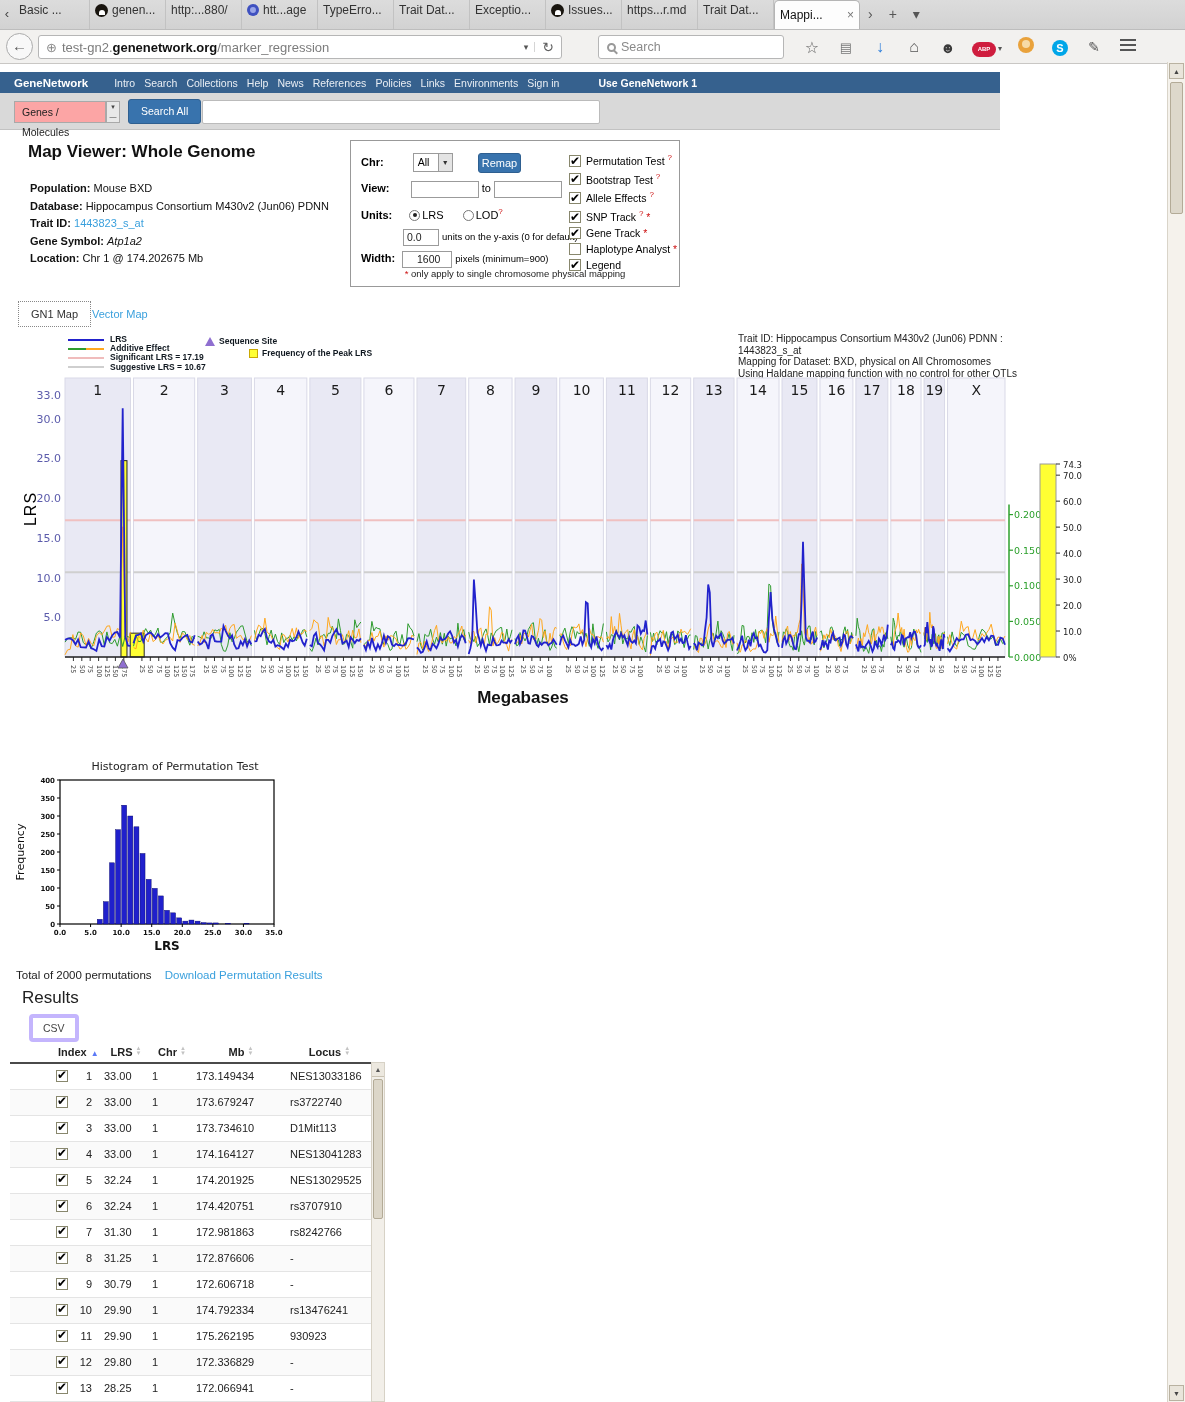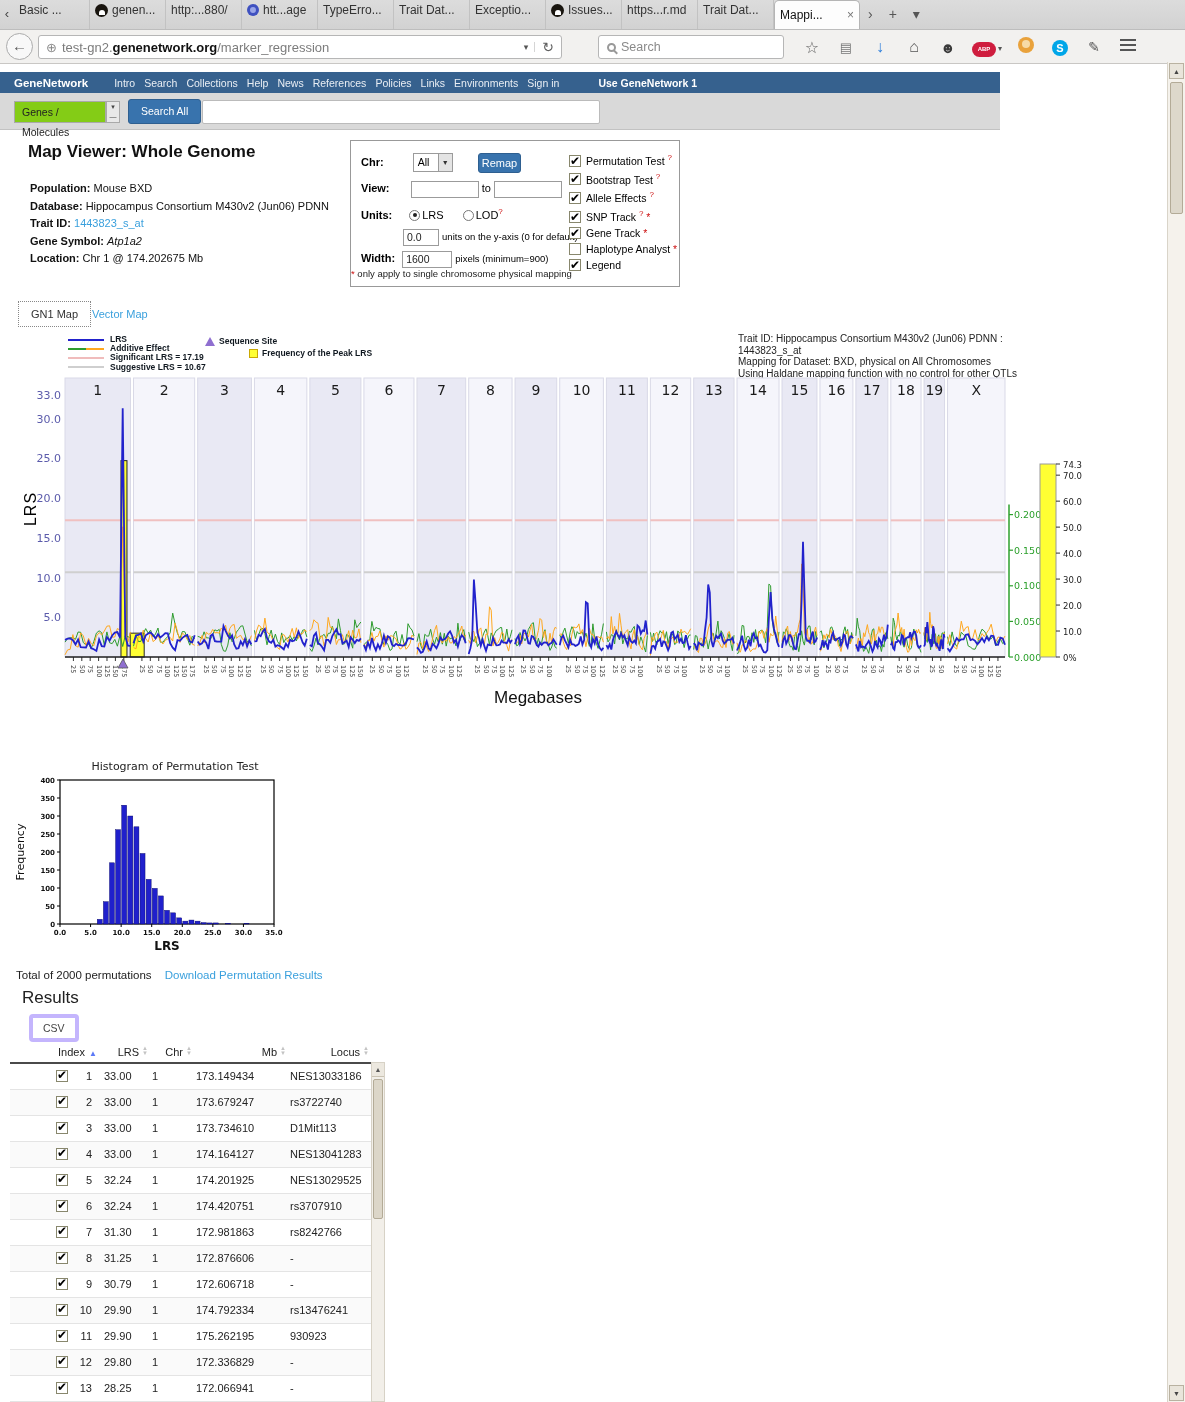--- a/index.html
+++ b/index.html
@@ -39,21 +39,21 @@
   .skype-dot { width:16px; height:16px; margin:0 auto; border-radius:50%; background:#00a6e8; color:#fff; font-size:11px; font-weight:bold; line-height:16px; text-align:center; }
   .menu-bars { width:16px; margin:0 auto; }
   .menu-bars div { height:2px; background:#555; margin:3px 0; }
 
   
   .gn-navbar { position:absolute; left:0; top:72px; width:1000px; height:21px; background:#36618e; color:#e9eef4; font-size:10.5px; display:flex; align-items:center; }
   .gn-brand { color:#fff; font-weight:bold; font-size:11.5px; margin:0 26px 0 14px; }
   .gn-link { margin-right:9px; }
   .gn-right { color:#fff; font-weight:bold; margin-left:30px; }
   .gn-searchrow { position:absolute; left:0; top:93px; width:1000px; height:37px; background:#d9d9d9; border-bottom:1px solid #c2c2c2; }
-  .cat-select { position:absolute; left:14px; top:8px; width:92px; height:22px; background:#84cc16; border:1px solid #a9a9a9; font-size:10.5px; color:#222; line-height:20px; padding-left:7px; }
+  .cat-select { position:absolute; left:14px; top:8px; width:92px; height:22px; background:#fca5a5; border:1px solid #a9a9a9; font-size:10.5px; color:#222; line-height:20px; padding-left:7px; }
   .cat-caret { position:absolute; left:106px; top:8px; width:14px; height:22px; background:#e8e8e8; border:1px solid #a9a9a9; font-size:7px; text-align:center; line-height:10px; color:#444; }
   .searchall-btn { position:absolute; left:128px; top:6px; height:25px; background:#3873ad; color:#fff; border:1px solid #2e5f90; border-radius:3px; font-size:10.5px; padding:0 12px; line-height:23px; }
   .big-input { position:absolute; left:202px; top:7px; width:398px; height:24px; background:#fff; border:1px solid #bbb; border-radius:2px; }
 
   .page-title { position:absolute; left:28px; top:142px; font-size:17px; font-weight:bold; color:#111; }
   .info-block { position:absolute; left:30px; top:180px; font-size:11px; color:#111; line-height:17.5px; }
   .info-label { font-weight:bold; }
   .info-link { color:#3aa0dd; } .info-italic { font-style:italic; }
 
   .controls { position:absolute; left:350px; top:140px; width:330px; height:147px; border:1px solid #999; background:#fff; font-size:11px; }
@@ -64,56 +64,56 @@
   .chr-select .val { flex:1; padding:2px 0 0 4px; font-size:10.5px; }
   .chr-select .car { width:14px; background:#e4e4e4; border-left:1px solid #9b9b9b; font-size:7px; text-align:center; line-height:17px; color:#333; }
   .remap-btn { display:inline-block; background:#3873ad; color:#fff; border:1px solid #2e5f90; border-radius:3px; font-size:11px; padding:3px 3px; margin-left:22px; vertical-align:middle; }
   .red { color:#cc1111; }
   .sup { font-size:8px; vertical-align:super; }
   .radio { display:inline-block; width:11px; height:11px; border:1px solid #777; border-radius:50%; background:#fff; position:relative; vertical-align:-2px; margin-right:2px; }
   .radio.sel::after { content:""; position:absolute; left:2.5px; top:2.5px; width:4px; height:4px; border-radius:50%; background:#222; }
   .cbx { display:inline-block; width:12px; height:12px; border:1px solid #88876d; background:#fff; position:relative; margin-right:5px; vertical-align:-2px; }
   .cbx.checked::after { content:"✔"; position:absolute; top:-3px; left:0; font-size:12px; font-weight:bold; color:#000; }
   .cb-list { position:absolute; left:218px; top:9px; line-height:16.2px; font-size:10.5px; white-space:nowrap; }
-  .ctl-foot { position:absolute; left:0; top:127px; width:100%; text-align:left; font-size:9.5px; color:#222; }
+  .ctl-foot { position:absolute; left:0; top:127px; width:100%; text-align:center; font-size:9.5px; color:#222; }
 
   .maptab-gn1 { position:absolute; left:18px; top:301px; border:1px dotted #888; background:#fff; padding:6px 12px; font-size:11px; color:#333; }
   .maptab-vector { position:absolute; left:92px; top:308px; font-size:11px; color:#3aa0dd; }
 
   .legend-col { position:absolute; font-size:8.5px; font-weight:bold; color:#101820; line-height:9.2px; }
   .lg-row { display:flex; align-items:center; height:9.2px; }
   .lg-swatch { width:36px; margin-right:6px; display:flex; align-items:center; }
   .lg-line { height:2px; flex:1; }
   .lg-tri { width:0; height:0; border-left:5px solid transparent; border-right:5px solid transparent; border-bottom:9px solid #8f6fd0; margin-right:4px; }
   .lg-sq { width:9px; height:9px; background:#ffff33; border:1px solid #caa902; margin-right:4px; }
   .traitinfo { position:absolute; left:738px; top:333px; width:330px; font-size:10px; color:#222; line-height:11.6px; }
 
   .lrs-vert { position:absolute; left:14px; top:500px; font-size:16px; color:#000; transform:rotate(-90deg); transform-origin:center; letter-spacing:1px; }
-  .megabases { position:absolute; left:68px; top:688px; width:940px; text-align:center; font-size:17px; color:#111; }
+  .megabases { position:absolute; left:53px; top:688px; width:940px; text-align:center; font-size:17px; color:#111;font-weight:bold; }
   .additive-note { position:absolute; left:15px; top:727px; width:1010px; font-size:11px; color:#000; }
 
   svg text { font-family:"DejaVu Sans",sans-serif; }
   .chrlabel { font-size:14px; fill:#1a1a1a; }
   .ytick { font-size:11px; fill:#5b5bab; }
   .xtick { font-size:6.5px; fill:#333; }
   .gtick { font-size:9.5px; fill:#2ca02c; }
   .ftick { font-size:8.5px; fill:#222; }
   .h-title { font-size:11px; fill:#222; }
   .h-tick { font-size:7px; font-weight:bold; fill:#111; }
   .h-axis { font-size:11px; fill:#111; }
   .h-xlab { font-size:12px; font-weight:bold; fill:#111; }
 
   .perm-line { position:absolute; left:16px; top:969px; font-size:11.5px; color:#222; }
   .perm-link { color:#3aa0dd; margin-left:10px; }
   .results-h { position:absolute; left:22px; top:988px; font-size:17px; color:#222; font-weight:normal; }
   .csv-btn { position:absolute; left:29px; top:1014px; border:4px solid #c4b5fd; border-radius:4px; background:#fff; font-size:10.5px; color:#444; padding:4px 10px; }
 
   .results-wrap { position:absolute; left:10px; top:1042px; width:378px; }
   .results-table { border-collapse:collapse; width:361px; font-size:11px; color:#222; table-layout:fixed; }
-  .results-table th { border-bottom:2px solid #4a4a4a; padding:4px 2px; font-weight:normal; text-align:right; font-size:11px;margin-top:37px; }
+  .results-table th { border-bottom:2px solid #4a4a4a; padding:4px 2px; font-weight:bold; text-align:center; font-size:11px;margin-top:37px; }
   .results-table td { border-bottom:1px solid #e4e4e4; padding:6px 2px 7px; }
   .results-table tr:nth-child(even) td { background:#fafafa; }
   .col-idx { text-align:right; padding-right:10px !important; }
   .sort-up { color:#5b79f7; font-size:8px; margin-left:4px; }
   .sort-both { color:#c3c3c3; font-size:6px; margin-left:3px; display:inline-block; line-height:5px; vertical-align:1px; }
   .tbl-scroll { position:absolute; left:361px; top:20px; width:14px; height:340px; background:#f2efe9; border:1px solid #d7d2c6; }
   .tbl-scroll .up { height:14px; background:#ece8df; border-bottom:1px solid #c9c2b2; text-align:center; font-size:7px; line-height:14px; color:#555; }
   .tbl-thumb { position:absolute; left:1px; top:16px; width:10px; height:140px; background:#dcd6c8; border:1px solid #b3ab97; border-radius:2px; }
 
   .page-scroll { position:absolute; left:1167px; top:62px; width:18px; height:1340px; background:#f5f2ec; border-left:1px solid #d9d4c9; }
@@ -245,21 +245,21 @@
     </div>
     <div class="ctl-row" style="top:66px;">
       <span class="ctl-label">Units:</span>
       <span class="radio sel" style="margin-left:14px;"></span><span>LRS</span>
       <span class="radio" style="margin-left:16px;"></span><span>LOD</span><span class="red sup">?</span>
     </div>
     <div class="ctl-row" style="top:88px;">
       <span class="ctl-input" style="width:36px;margin-left:42px;">0.0</span>
       <span style="font-size:9.5px;">units on the y-axis (0 for default)</span>
     </div>
-    <div class="ctl-row" style="top:110px;">
+    <div class="ctl-row" style="top:110px;text-align:center;">
       <span class="ctl-label">Width:</span>
       <span class="ctl-input" style="width:50px;margin-left:4px;">1600</span>
       <span style="font-size:9.5px;">pixels (minimum=900)</span>
     </div>
     <div class="ctl-foot"><span class="red">*</span> <span>only apply to single chromosome physical mapping</span></div>
     <div class="cb-list" id="cb-list">
         <div><span class="cbx checked"></span>Permutation Test <span class="red sup">?</span></div>
         <div><span class="cbx checked"></span>Bootstrap Test <span class="red sup">?</span></div>
         <div><span class="cbx checked"></span>Allele Effects <span class="red sup">?</span></div>
         <div><span class="cbx checked"></span>SNP Track <span class="red sup">?</span><span class="red"> *</span></div>

